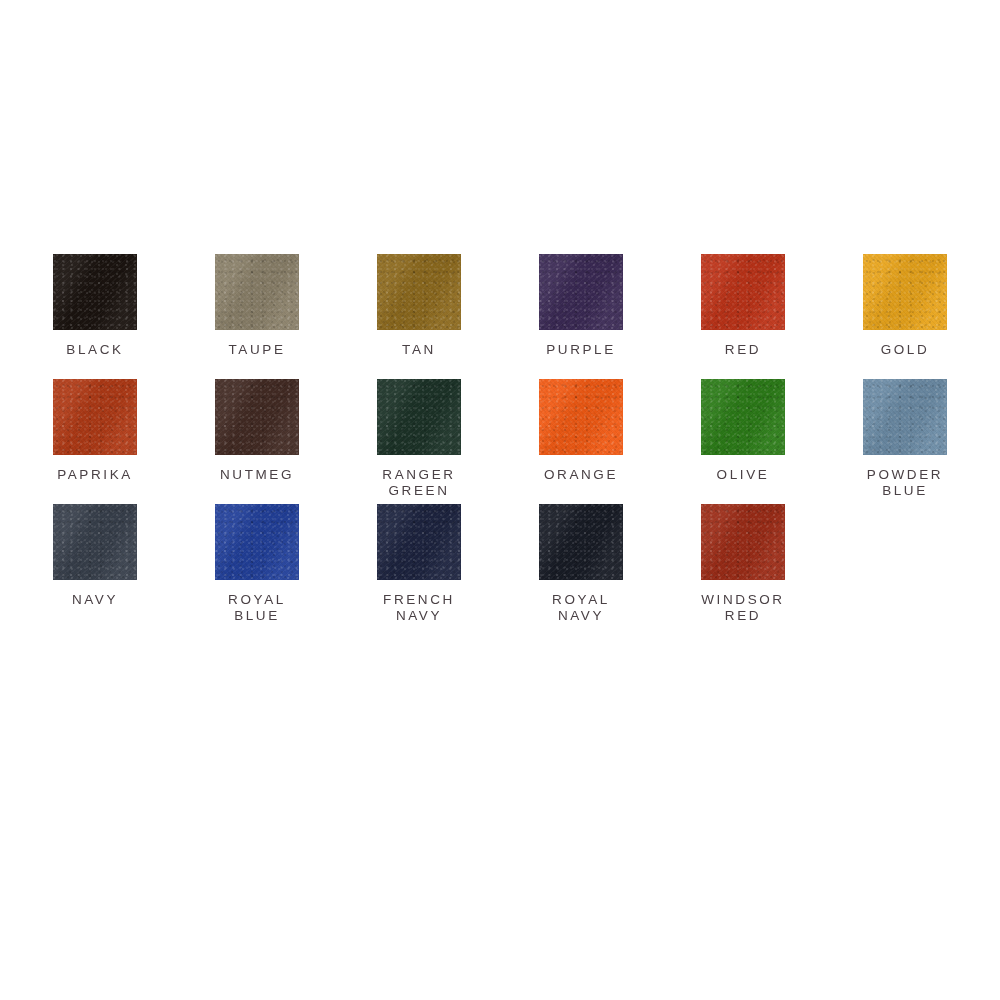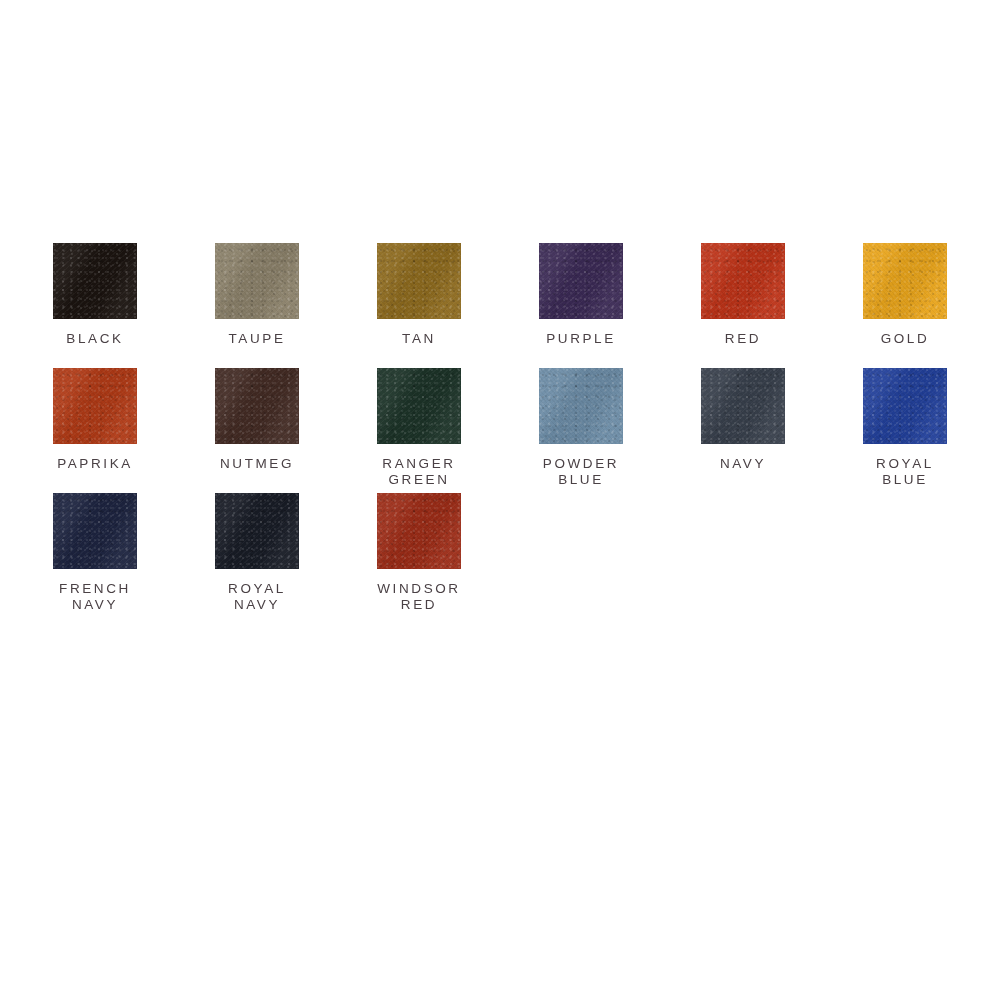--- a/index.html
+++ b/index.html
@@ -21,21 +21,21 @@
     left: 0;
     top: 0;
     width: 1000px;
     height: 1000px;
     background: #ffffff;
   }
 
   .swatch-grid {
     position: absolute;
     left: 14px;
-    top: 243px;
+    top: 254px;
     width: 972px;
     display: grid;
     grid-template-columns: repeat(6, 162px);
     grid-auto-rows: 125px;
     column-gap: 0px;
     row-gap: 0px;
   }
 
   .swatch-cell {
     position: relative;
@@ -128,20 +128,28 @@
       <div class="swatch-cell">
         <div class="swatch-chip" style="background-color: rgb(67, 43, 36);"></div>
         <div class="swatch-label">NUTMEG</div>
       </div>
       <div class="swatch-cell">
         <div class="swatch-chip" style="background-color: rgb(28, 51, 40);"></div>
         <div class="swatch-label">RANGER
 GREEN</div>
       </div>
       <div class="swatch-cell">
+        <div class="swatch-chip" style="background-color: rgb(241, 90, 20);"></div>
+        <div class="swatch-label">ORANGE</div>
+      </div>
+      <div class="swatch-cell">
+        <div class="swatch-chip" style="background-color: rgb(44, 124, 24);"></div>
+        <div class="swatch-label">OLIVE</div>
+      </div>
+      <div class="swatch-cell">
         <div class="swatch-chip" style="background-color: rgb(107, 139, 165);"></div>
         <div class="swatch-label">POWDER
 BLUE</div>
       </div>
       <div class="swatch-cell">
         <div class="swatch-chip" style="background-color: rgb(56, 64, 76);"></div>
         <div class="swatch-label">NAVY</div>
       </div>
       <div class="swatch-cell">
         <div class="swatch-chip" style="background-color: rgb(34, 64, 154);"></div>

